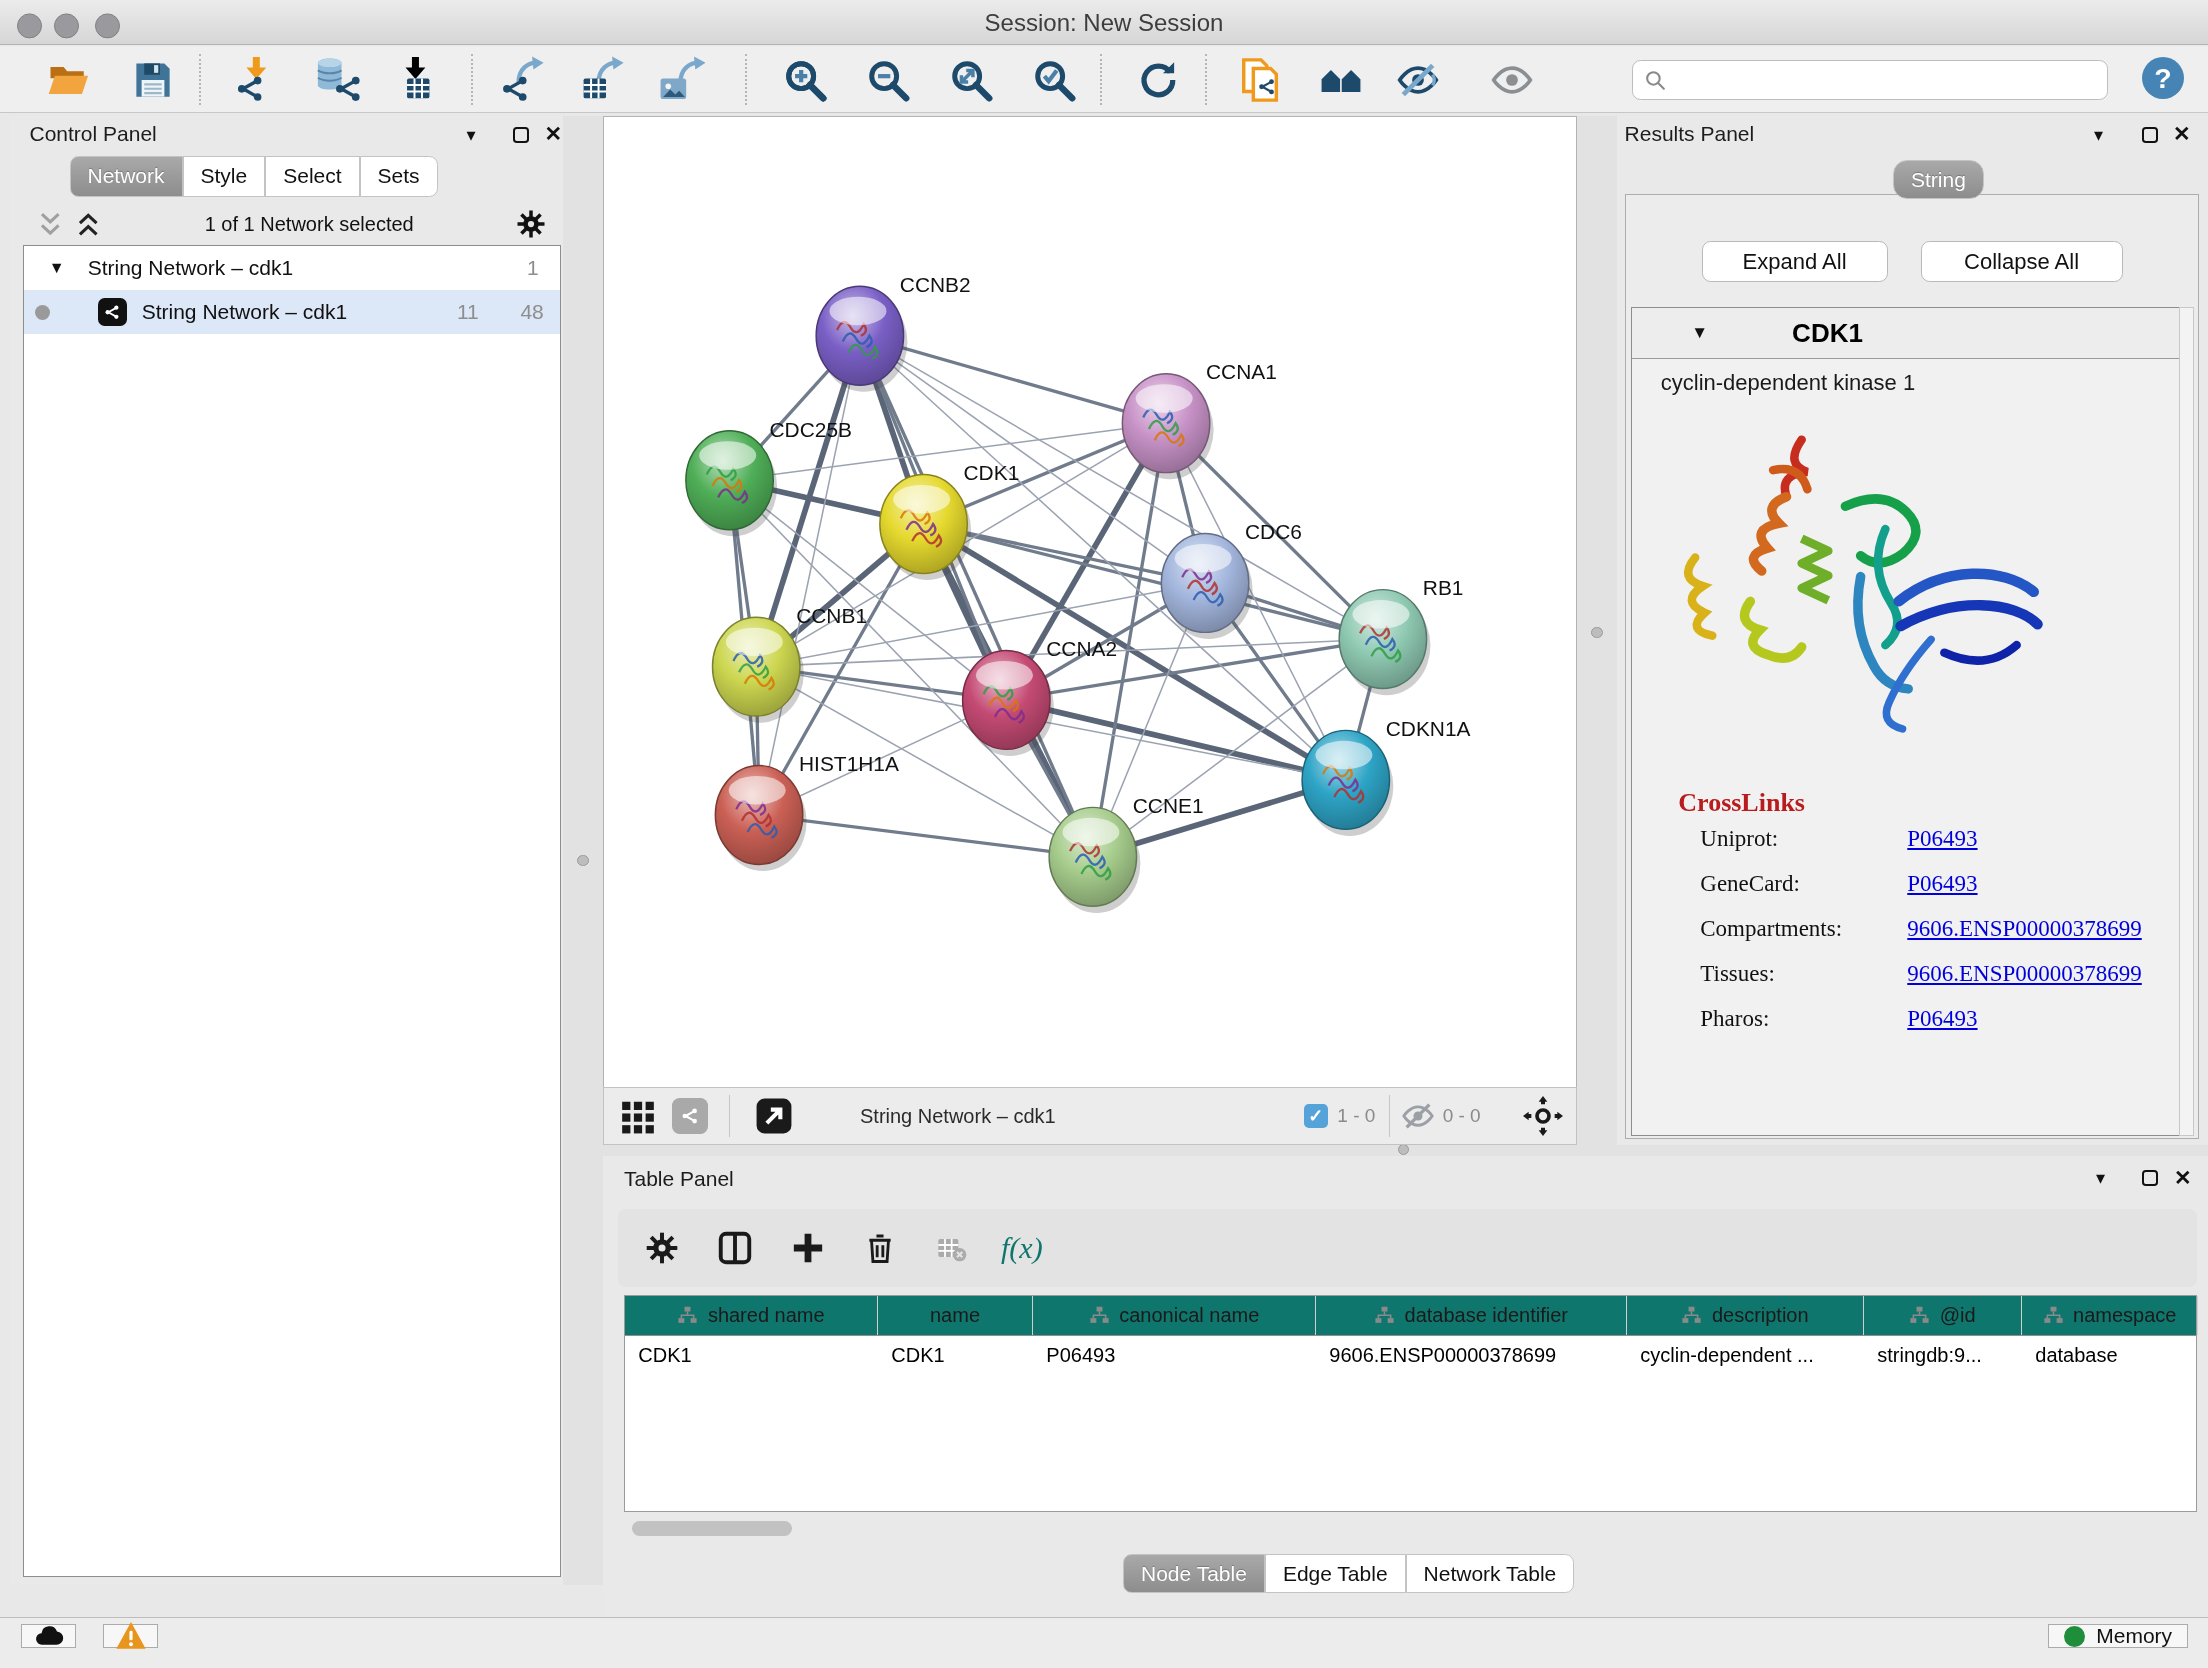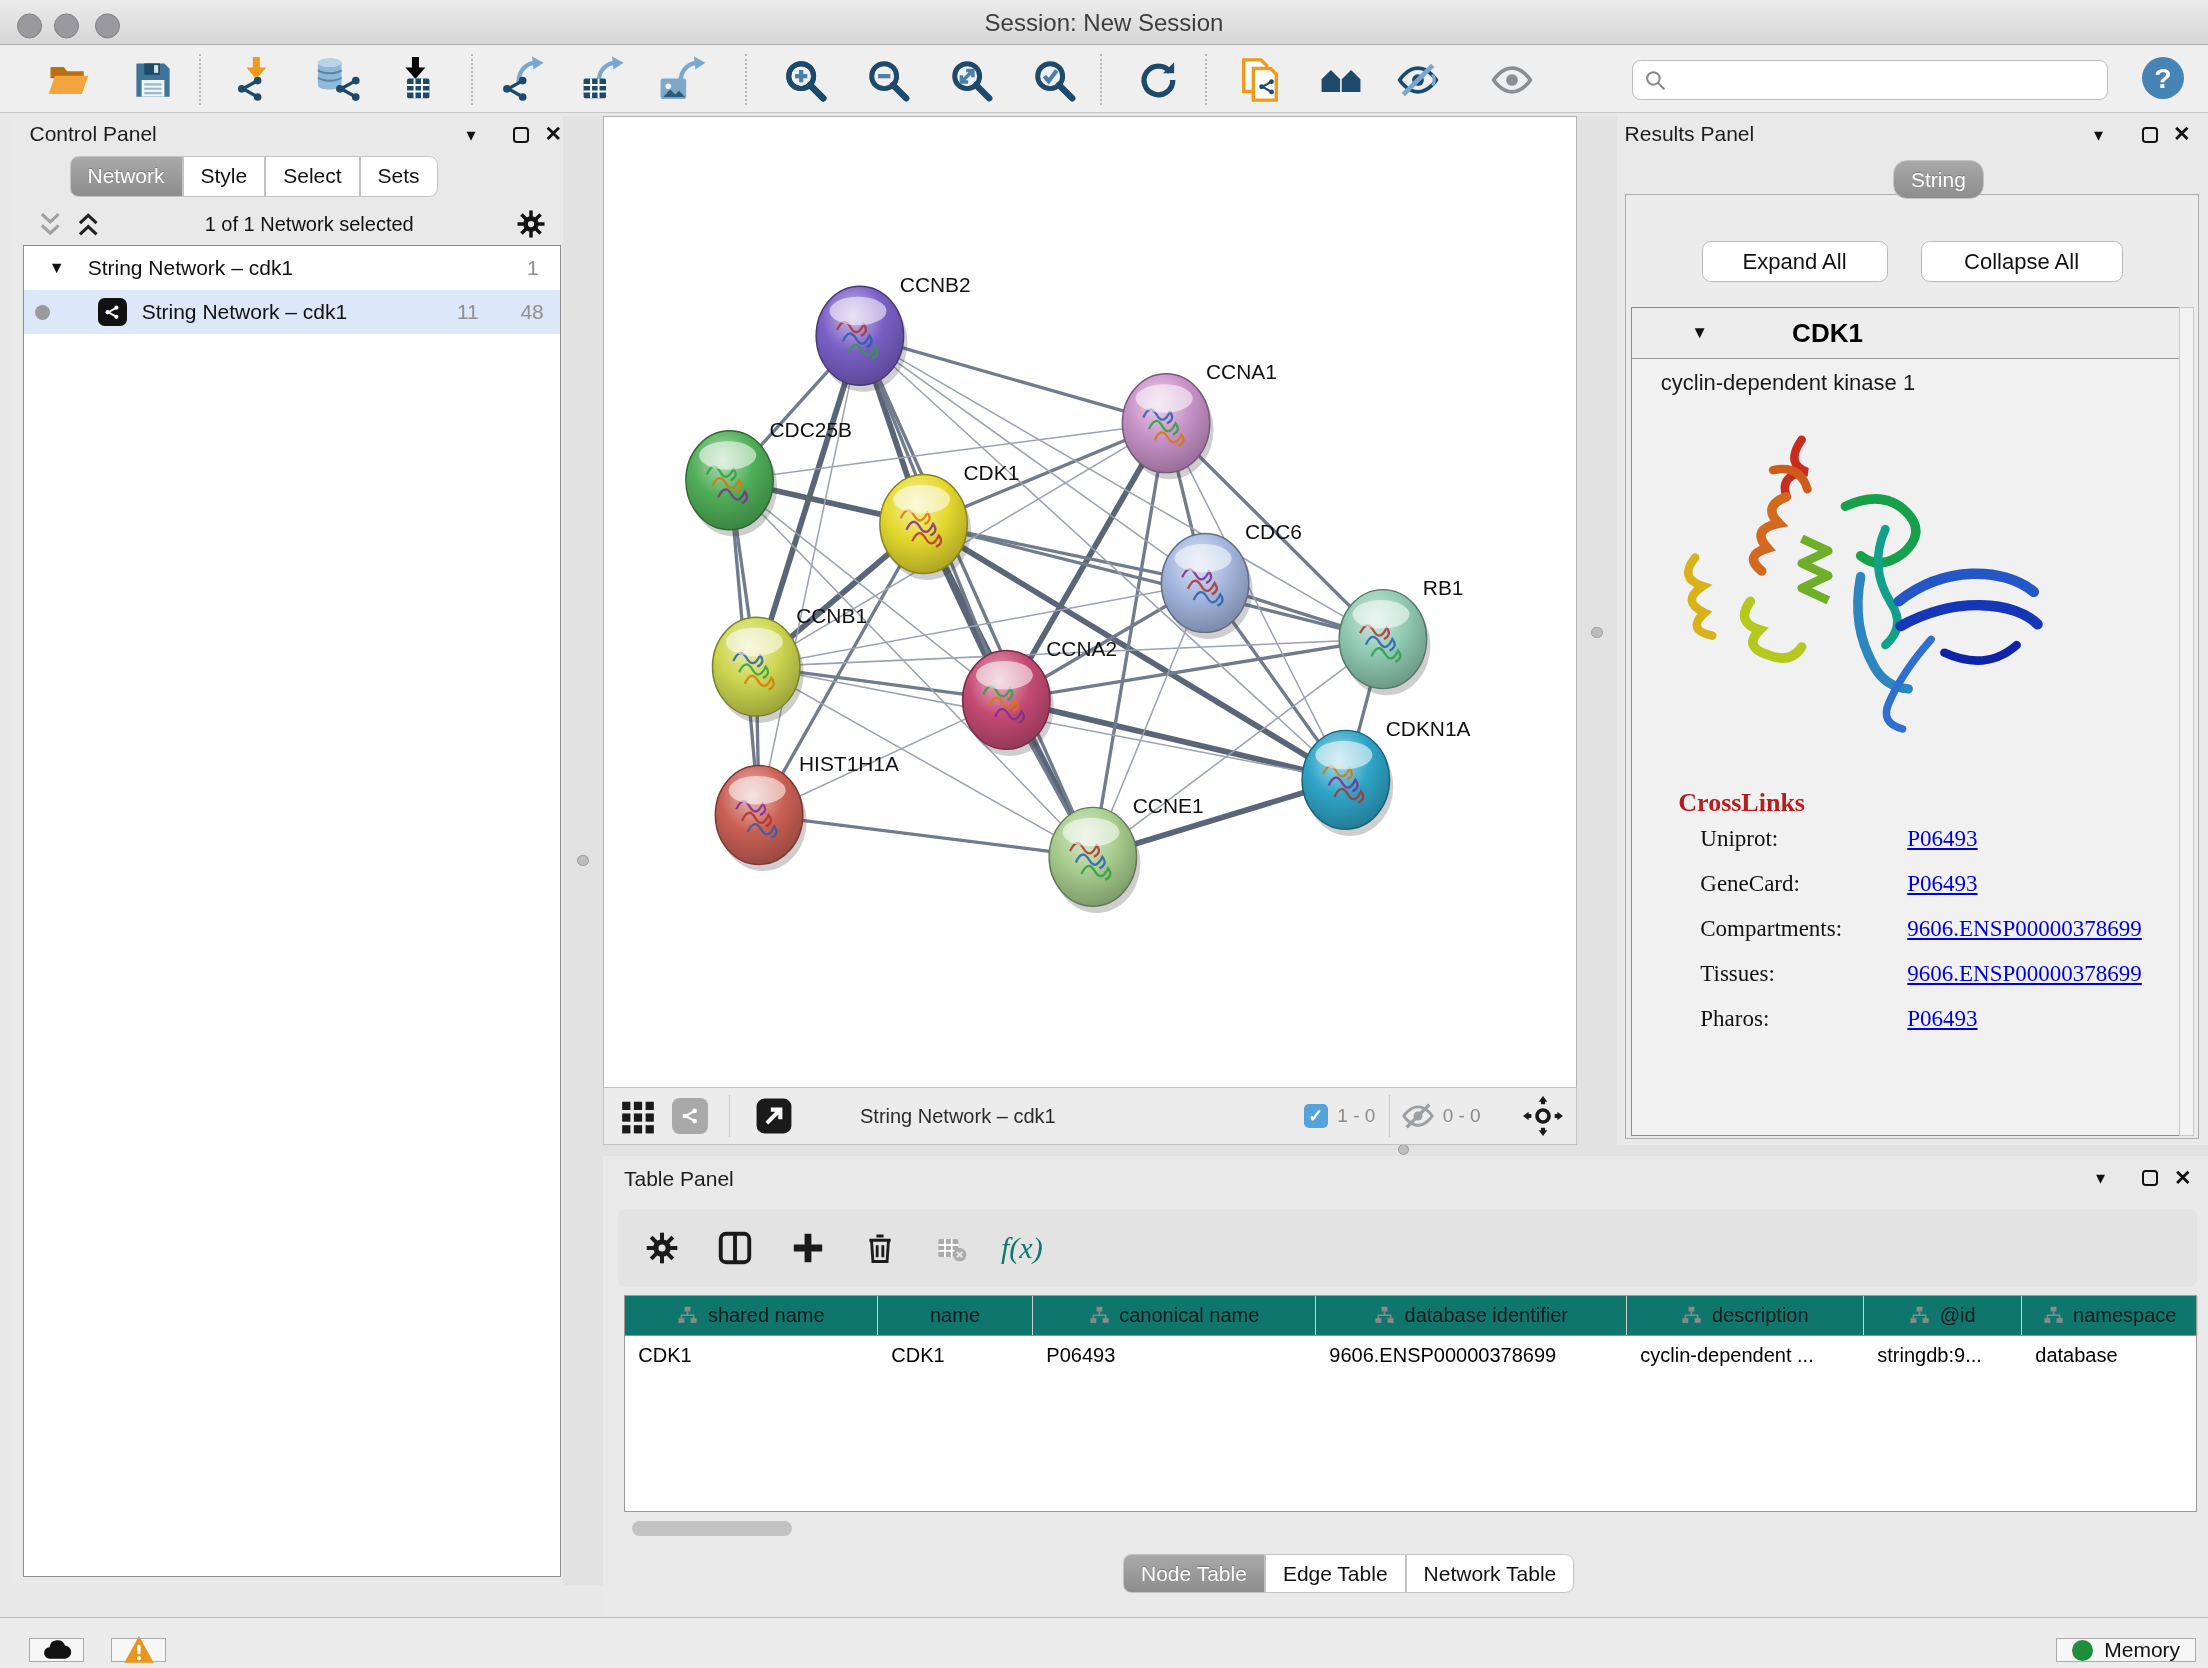--- a/index.html
+++ b/index.html
@@ -85,22 +85,22 @@
     border-right:1px solid #cfcfcf; overflow:hidden; white-space:nowrap; flex:none; }
   .td-row { display:flex; height:42px; }
   .td-cell { font-size:20px; color:#000; padding:7.6px 0 0 13.3px; overflow:hidden; white-space:nowrap; flex:none; }
   .hscroll { position:absolute; left:28.5px; top:365px; width:160px; height:15px; border-radius:7.6px; background:#c2c2c2; }
   .tp-tabs { position:absolute; left:520px; top:398px; display:flex; }
   .tp-tabs .tab:first-child { border-radius:8.6px 0 0 8.6px; }
   .tp-tabs .tab:last-child { border-radius:0 8.6px 8.6px 0; }
 
   
   .statusbar { position:absolute; left:0; top:1617px; width:2208px; height:51px; background:#ececec; border-top:1px solid #bdbdbd; }
-  .sb-btn { position:absolute; top:20px; height:24px; background:#f7f7f7; border:1.9px solid #ababab;
-    display:flex; align-items:center; justify-content:center;margin-left:8px; }
+  .sb-btn { position:absolute; top:6px; height:24px; background:#f7f7f7; border:1.9px solid #ababab;
+    display:flex; align-items:center; justify-content:center; }
   .memory-dot { width:21px; height:21px; border-radius:50%; background:#1f8e3b; margin-right:11.4px; }
   .fx { font-family:"Liberation Serif",serif; font-style:italic; font-size:30px; color:#0f766e; }
 </style>
 </head>
 <body>
 
 <svg width="0" height="0" style="position:absolute">
   <defs>
     <symbol id="i-share" viewBox="0 0 24 24">
       <path d="M6.5 12 L17.5 5.8 M6.5 12 L17.5 18.2" stroke="currentColor" stroke-width="2.6" fill="none"></path>

